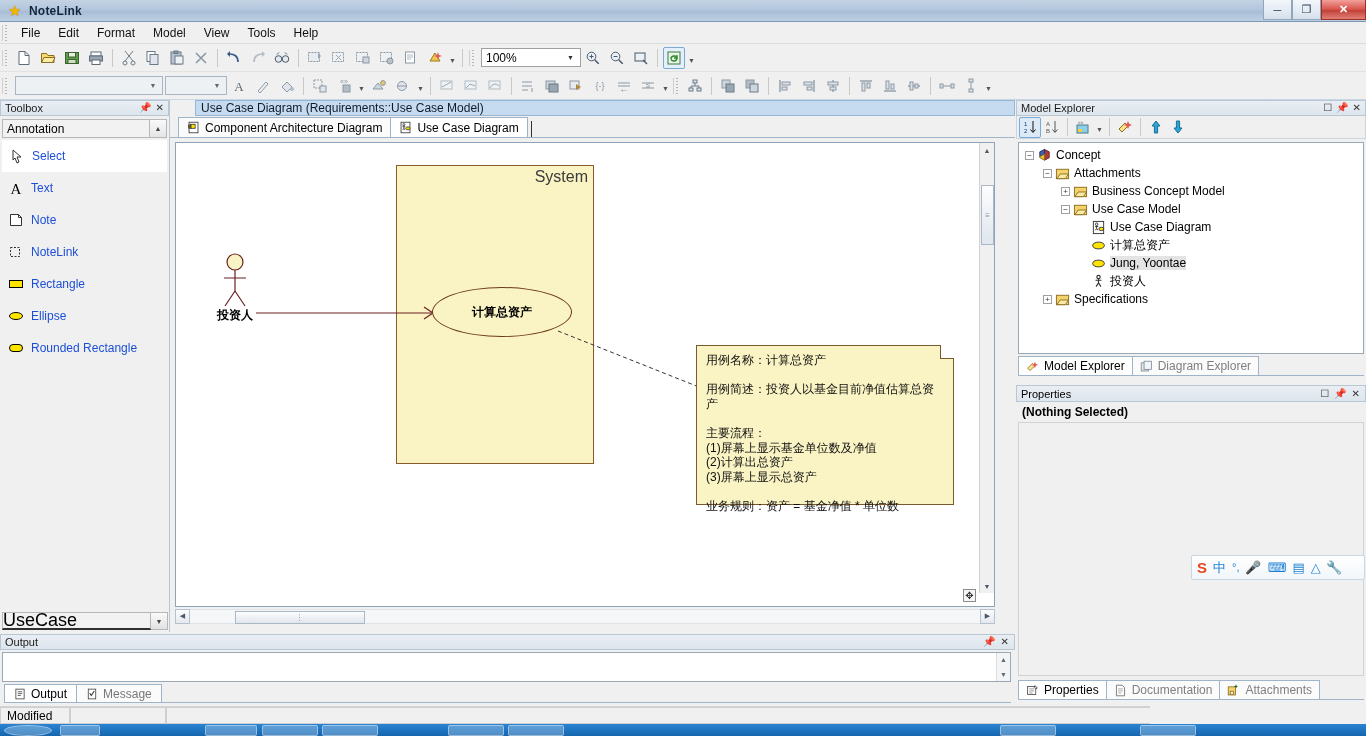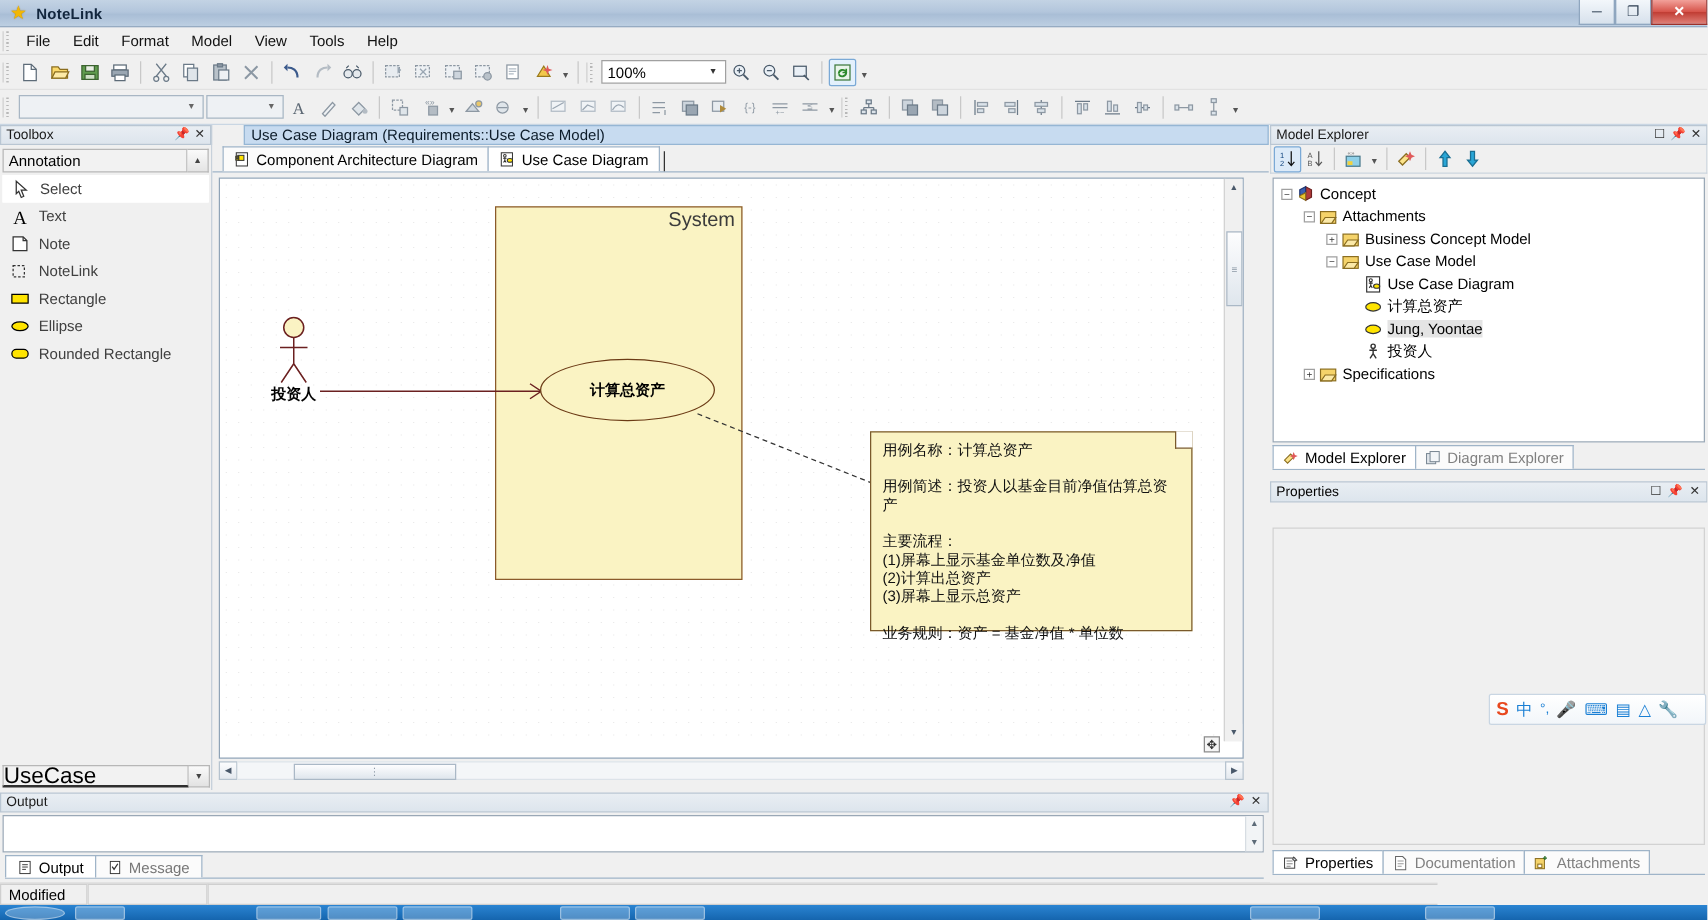--- a/index.html
+++ b/index.html
@@ -109,22 +109,22 @@
     flex: 1; height: 19px; background: #f2f2f2; border: 1px solid #b7b7b7;
     display: flex; align-items: center; padding-left: 4px; font-size: 12px; color: #000;
   }
   .tbx-section .sec-spin {
     width: 17px; height: 19px; border: 1px solid #b7b7b7; border-left: none;
     background: linear-gradient(to bottom,#fafafa,#e4e4e4);
     display:flex; align-items:center; justify-content:center; font-size: 7px; color:#444;
   }
   .tbx-list { margin: 1px 2px; background: #f0f0f0; }
   .tbx-item {
-    height: 22px; display: flex; align-items: center; padding-left: 6px;
-    font-size: 12px; color: #404040; gap: 7px;
+    height: 32px; display: flex; align-items: center; padding-left: 6px;
+    font-size: 12px; color: #1d4ed8; gap: 7px;
   }
   .tbx-item.selected { background: #fff; border: 1px solid #fff; }
   .tbx-footer {
     position: absolute; left: 0; bottom: 0; width: 170px; height: 22px;
     display: flex; align-items: center; padding: 0 2px;
   }
   .tbx-footer .fcombo {
     flex: 1; height: 18px; background: #f2f2f2; border: 1px solid #b7b7b7;
     border-bottom: 2px solid #2f2f2f;
     display: flex; align-items: center; padding-left: 0; font-size: 18px;
@@ -1149,20 +1149,21 @@
 
     <div class="props-head">
       <span>Properties</span>
       <div class="hdr-actions" style="margin-left:auto;display:flex;gap:5px;padding-right:5px;">
         <span class="hdr-btn">☐</span>
         <span class="hdr-btn">📌</span>
         <span class="hdr-btn">✕</span>
       </div>
     </div>
 
+    <div class="props-sel">(Nothing Selected)</div>
     <div class="props-body"></div>
 
     <div class="ime-bar">
       <span style="color:#e8481f;font-weight:bold;font-size:15px;">S</span>
       <span class="ime-ico">中</span>
       <span class="ime-ico" style="font-size:11px;">°,</span>
       <span class="ime-ico">🎤</span>
       <span class="ime-ico">⌨</span>
       <span class="ime-ico">▤</span>
       <span class="ime-ico">△</span>

